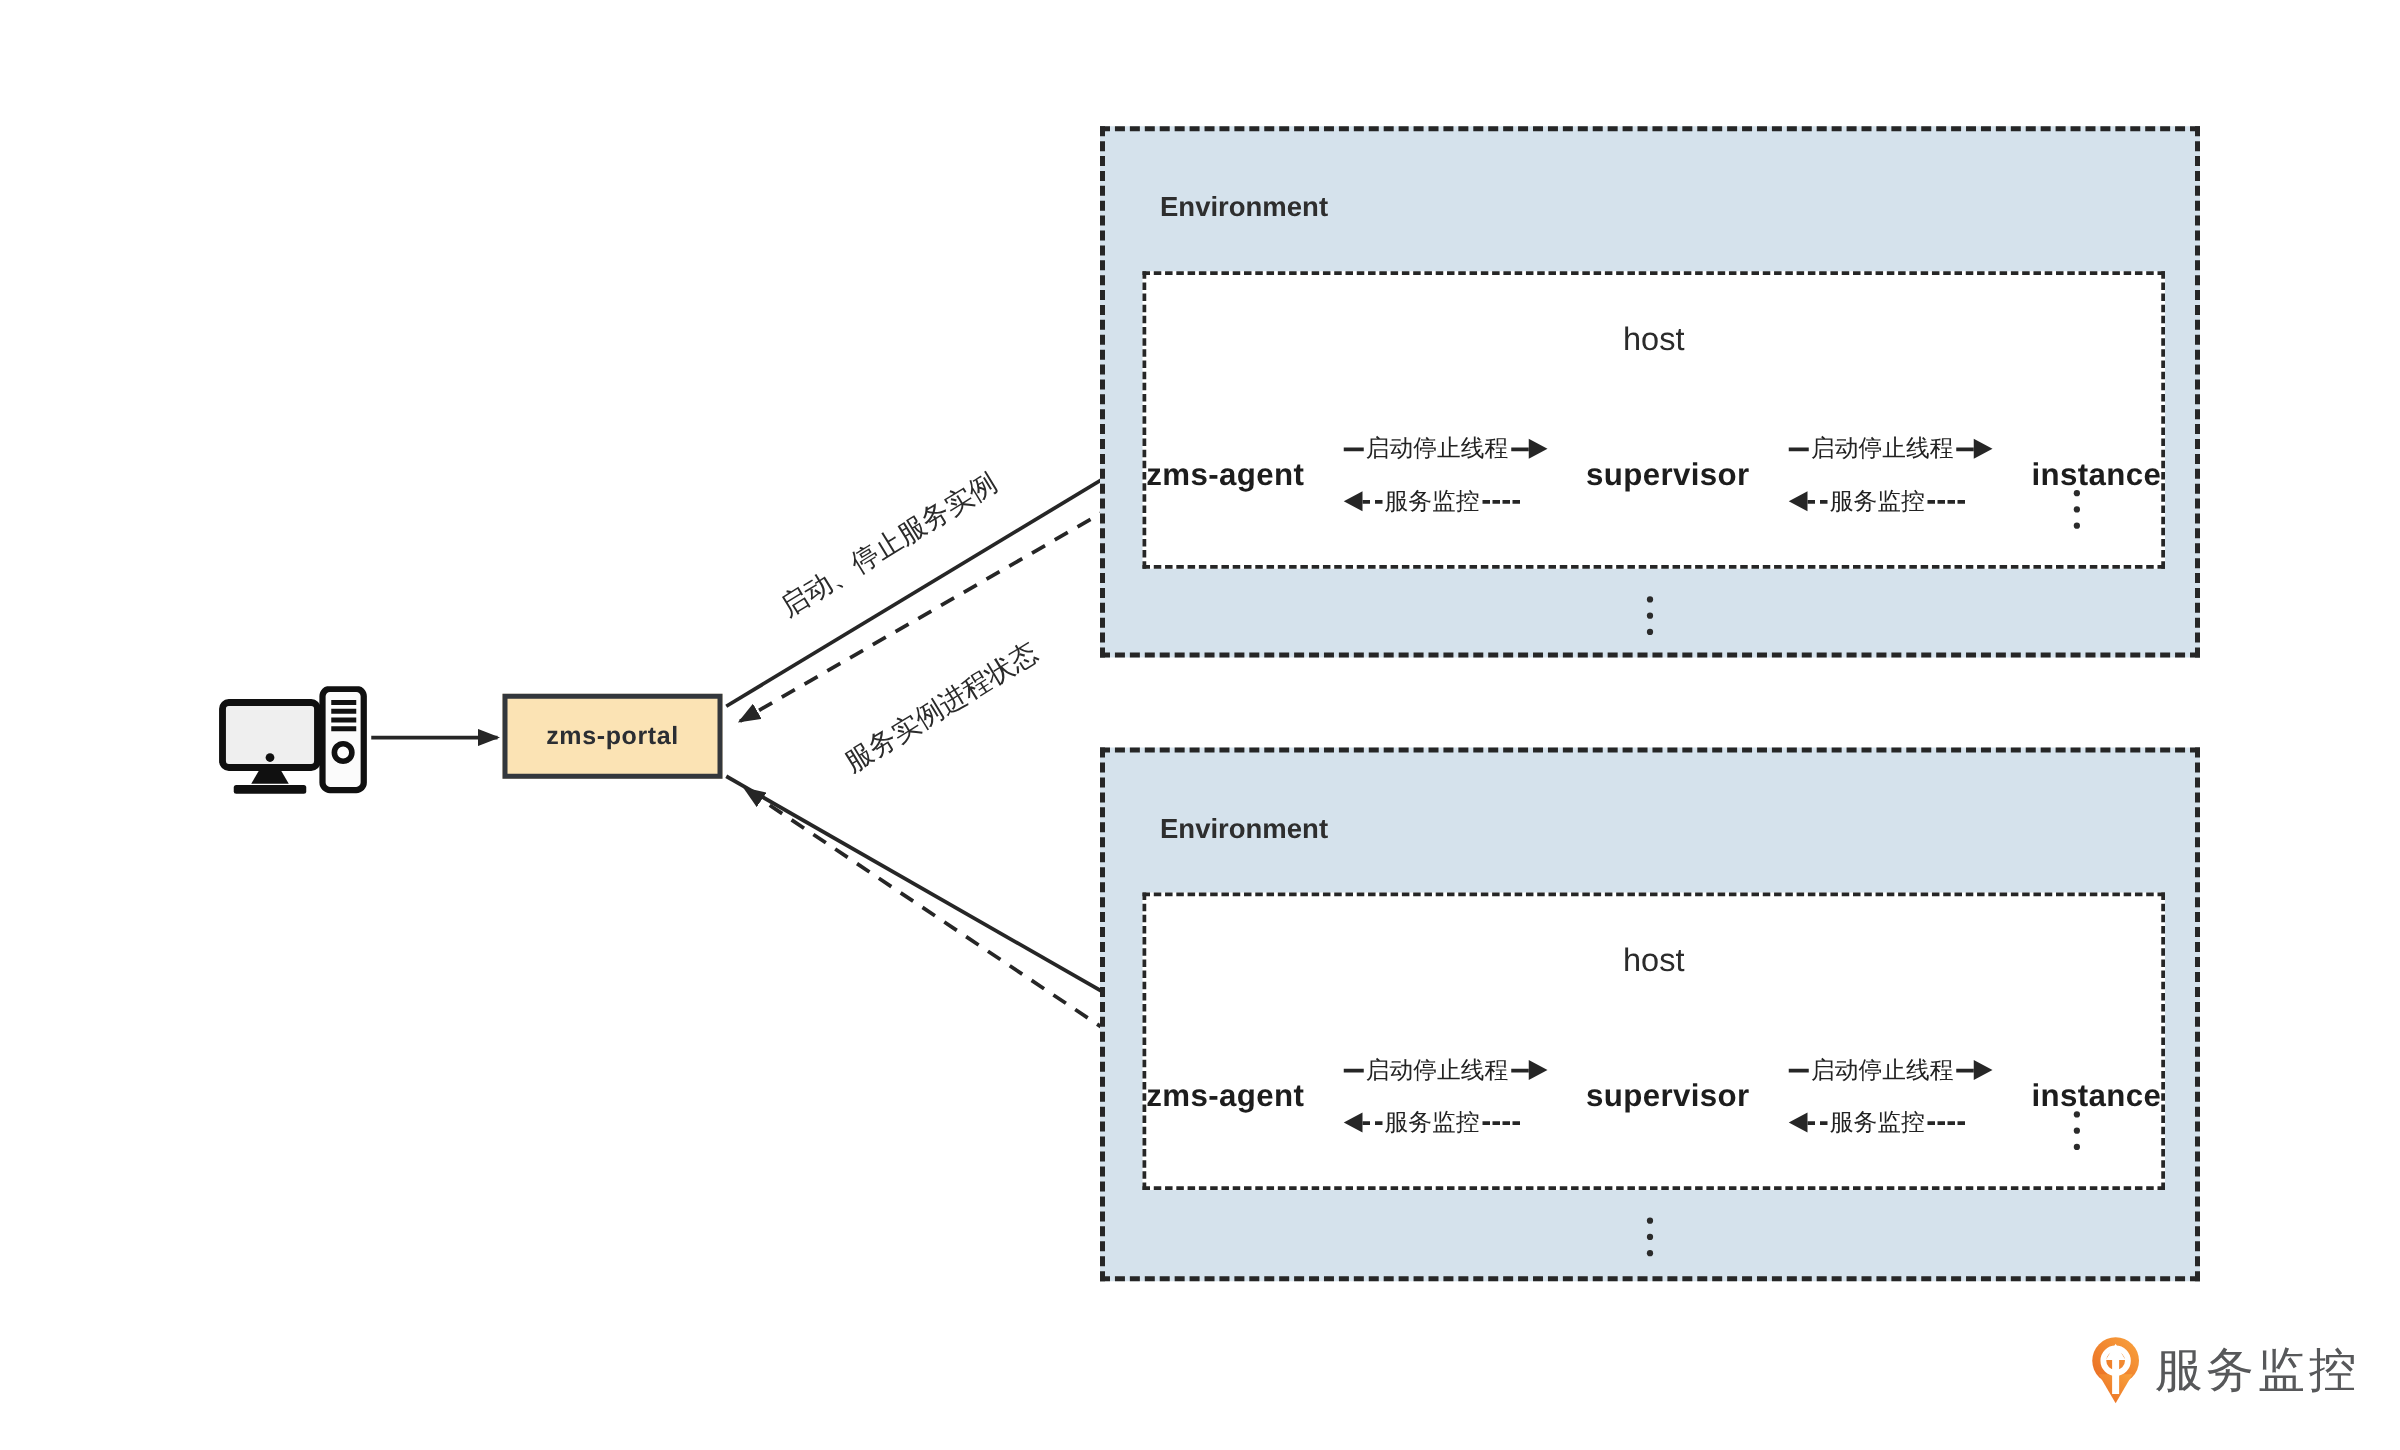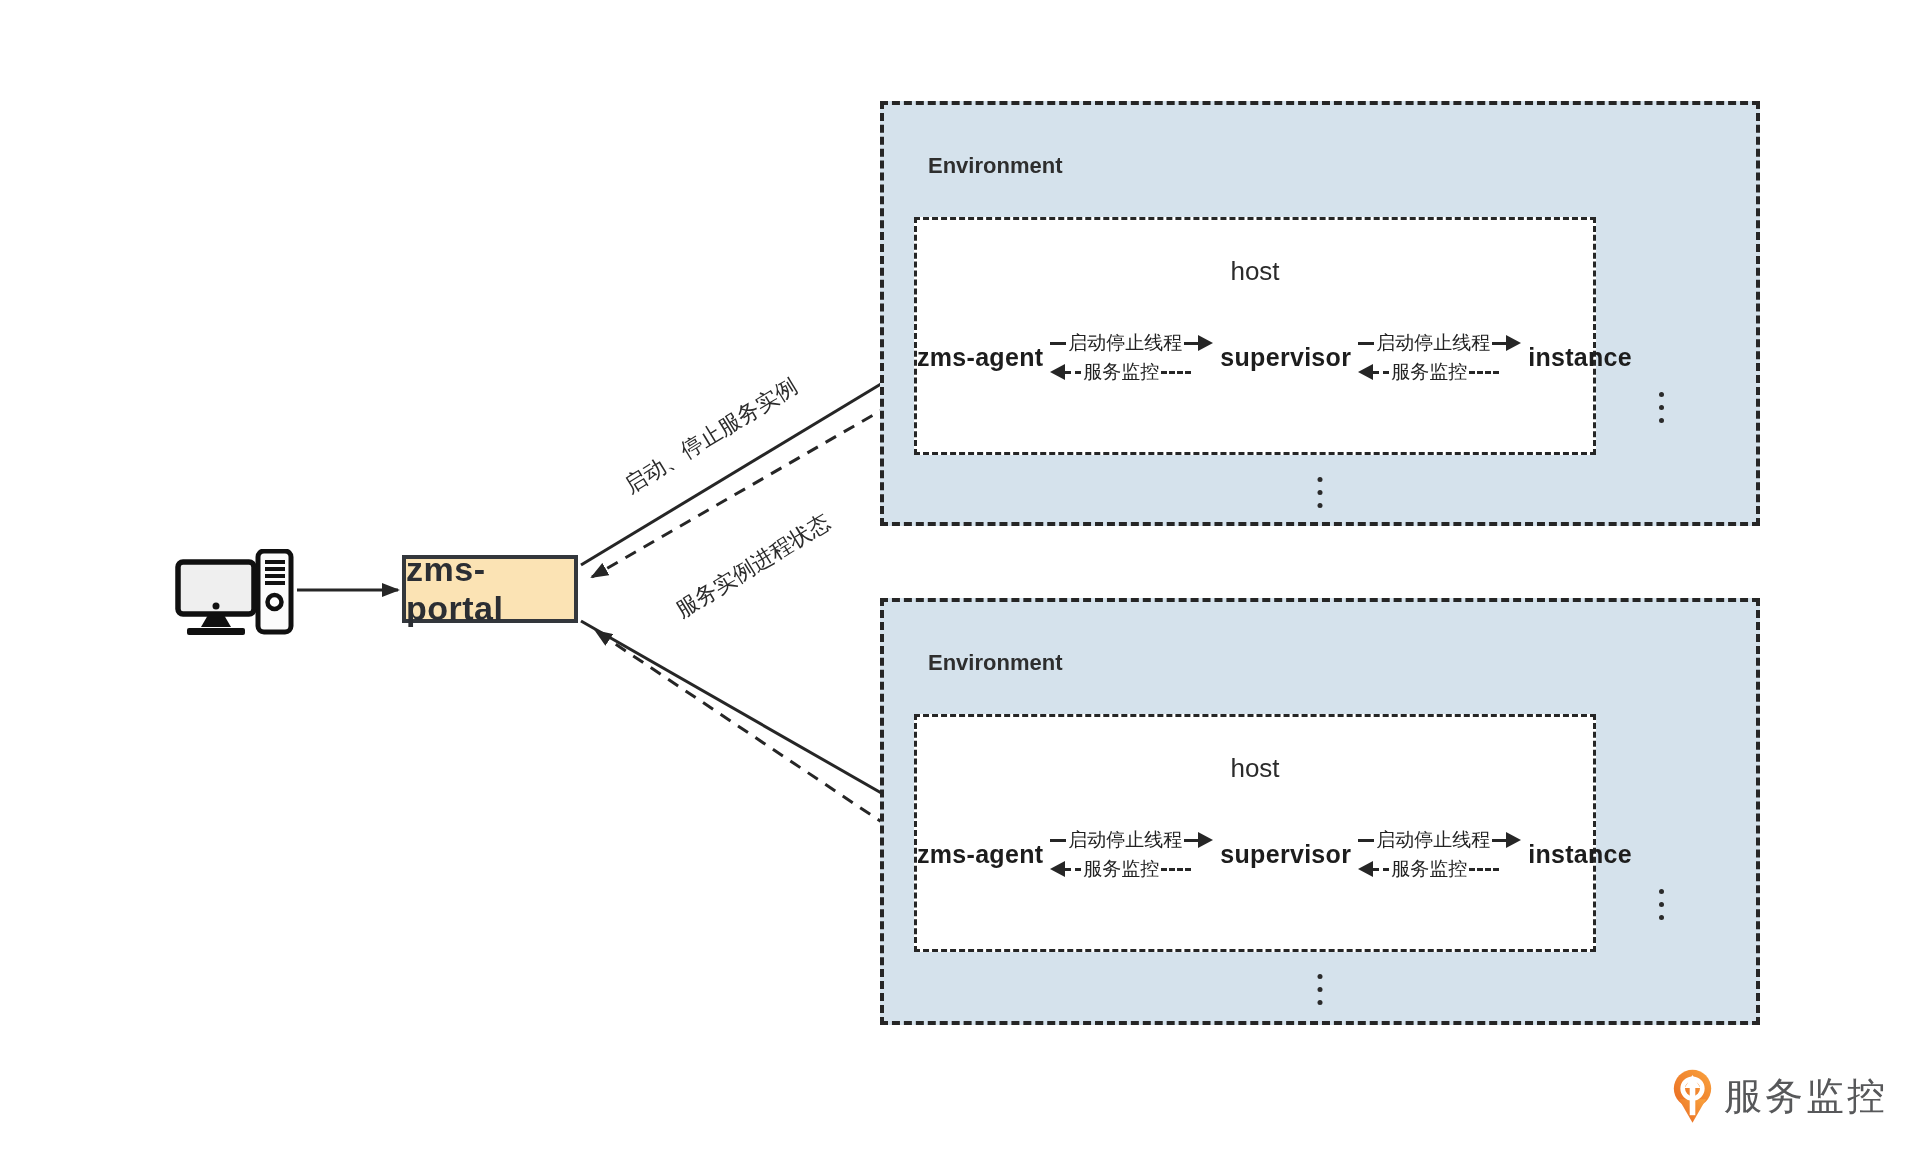--- a/index.html
+++ b/index.html
@@ -8,43 +8,43 @@
 
   
   .connectors{position:absolute;left:0;top:0;width:1920px;height:1160px;pointer-events:none;}
 
   
   .computer{position:absolute;left:172px;top:549px;width:125px;height:92px;}
 
   
   .portal{position:absolute;left:402px;top:555px;width:176px;height:68px;background:#FBE3B4;
           border:4px solid #33373c;box-sizing:border-box;display:flex;align-items:center;justify-content:center;}
-  .portal-label{font-size:34px;font-weight:600;color:#2b2e33;letter-spacing:.5px;}
+  .portal-label{font-size:20px;font-weight:600;color:#2b2e33;letter-spacing:.5px;}
 
   
   .diag-label{position:absolute;white-space:nowrap;font-size:22px;color:#2b2b2b;
               transform:translate(-50%,-50%) rotate(-31.5deg);}
   .dl1{left:711px;top:436px;}
   .dl2{left:753px;top:566px;}
 
   
   .env{position:absolute;left:880px;width:880px;background:#D5E2EC;border:4px dashed #262626;box-sizing:border-box;}
   .env1{top:101px;height:425px;}
   .env2{top:598px;height:427px;}
   .env-label{position:absolute;left:44px;top:48px;font-size:22px;font-weight:700;color:#2e2e2e;}
 
-  .host{position:absolute;left:30px;top:112px;width:682px;height:238px;background:#ffffff;
+  .host{position:absolute;left:30px;top:112px;width:818px;height:238px;background:#ffffff;
         border:3.5px dashed #262626;box-sizing:border-box;}
   .host-label{position:absolute;left:0;right:0;top:36px;text-align:center;font-size:26px;font-weight:500;color:#2b2b2b;}
 
   .host-row{position:absolute;left:0;right:0;top:110px;display:flex;justify-content:space-between;align-items:center;}
   .node{font-size:25px;font-weight:600;color:#1d1d1d;white-space:nowrap;letter-spacing:.3px;}
 
   
-  .apair{display:flex;flex-direction:column;gap:3px;margin:0 7px;}
+  .apair{display:flex;flex-direction:column;gap:16px;margin:16px 7px;}
   .arow{display:flex;align-items:center;}
   .albl{font-size:19px;font-weight:500;color:#222;white-space:nowrap;margin:0 2px;}
   .seg{display:inline-block;height:0;border-top:3px solid #262626;}
   .seg.dash{border-top-style:dashed;}
   .w14{width:14px;} .w16{width:16px;} .w30{width:30px;}
   .tri{width:0;height:0;display:inline-block;}
   .tri-r{border-left:15px solid #262626;border-top:8px solid transparent;border-bottom:8px solid transparent;}
   .tri-l{border-right:15px solid #262626;border-top:8px solid transparent;border-bottom:8px solid transparent;}
 
   

